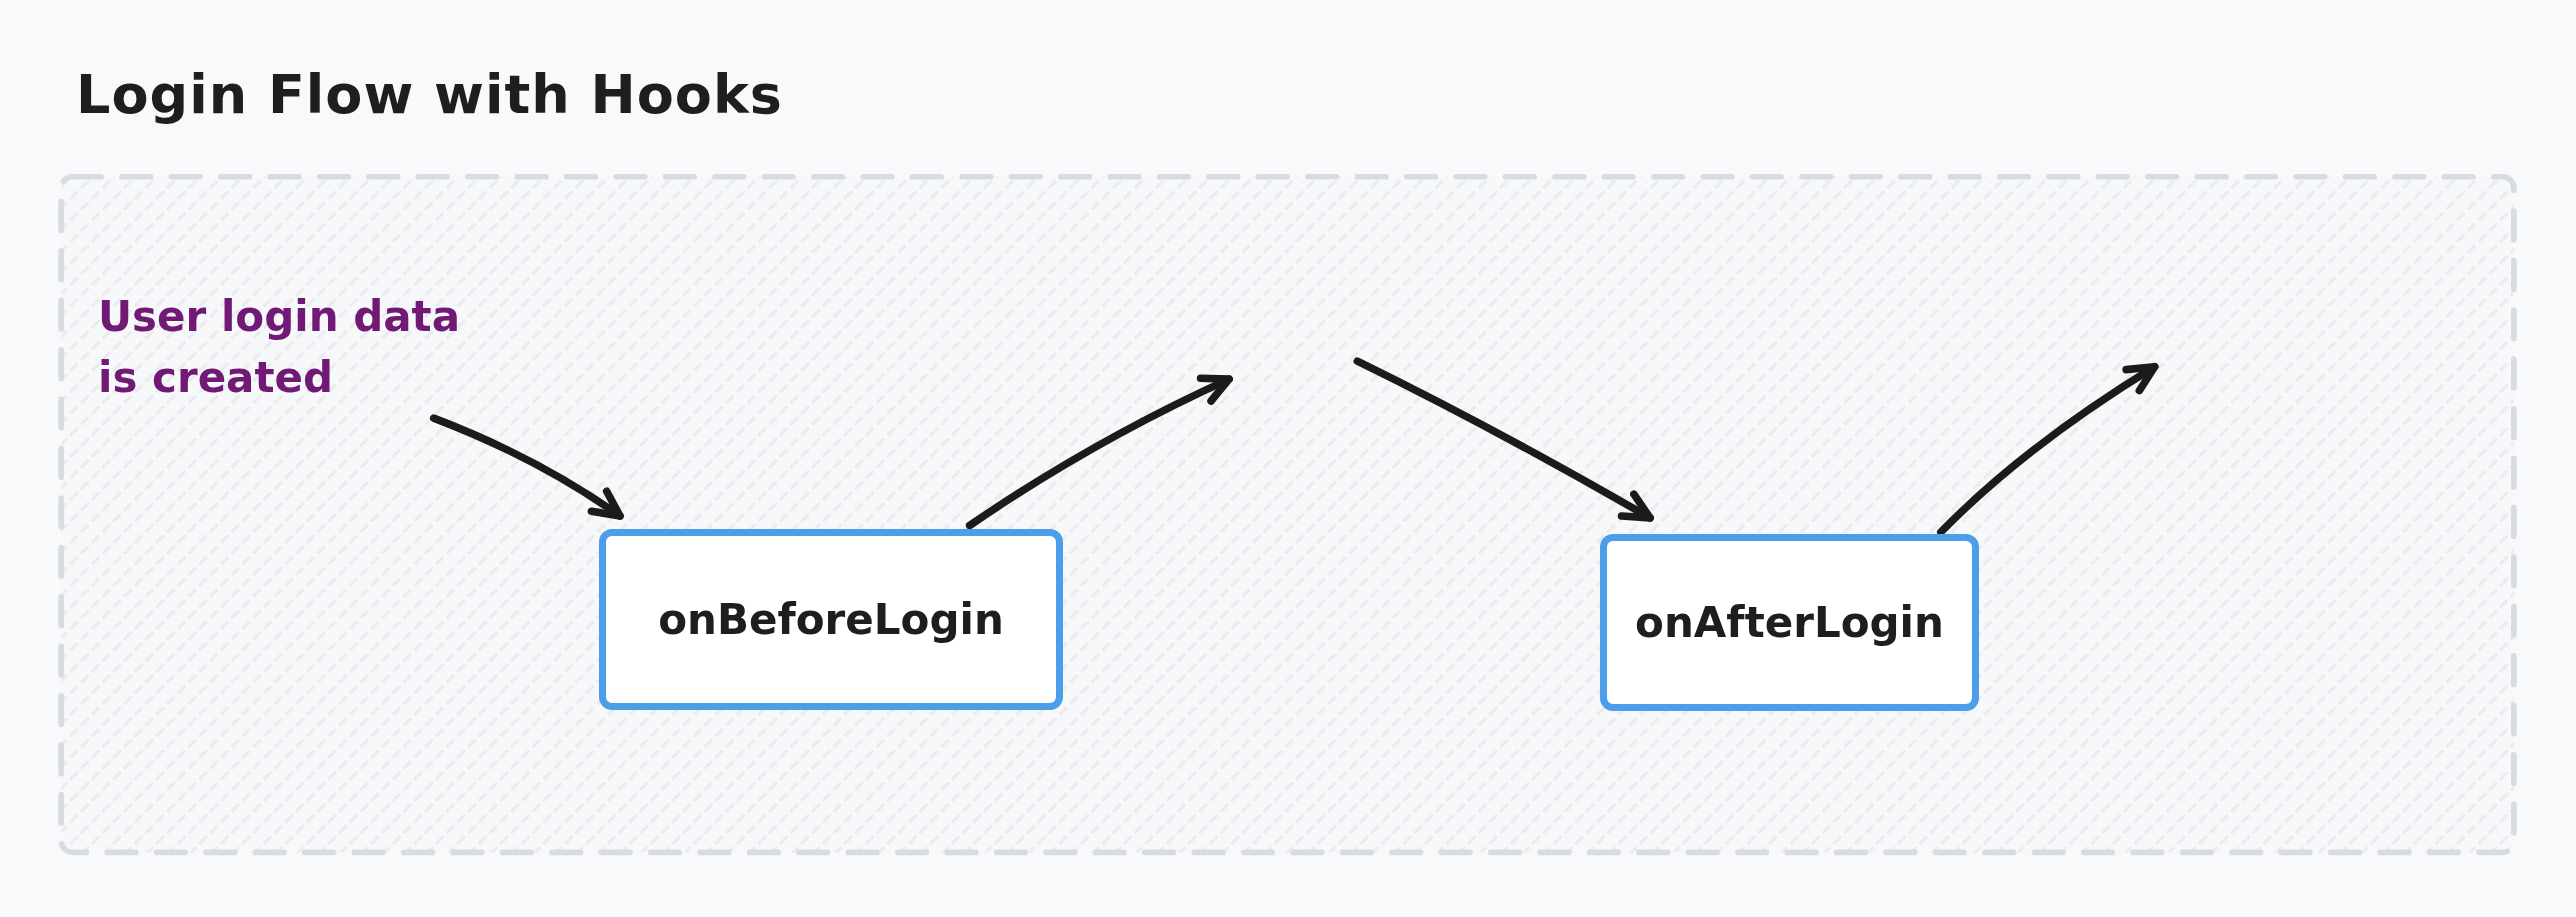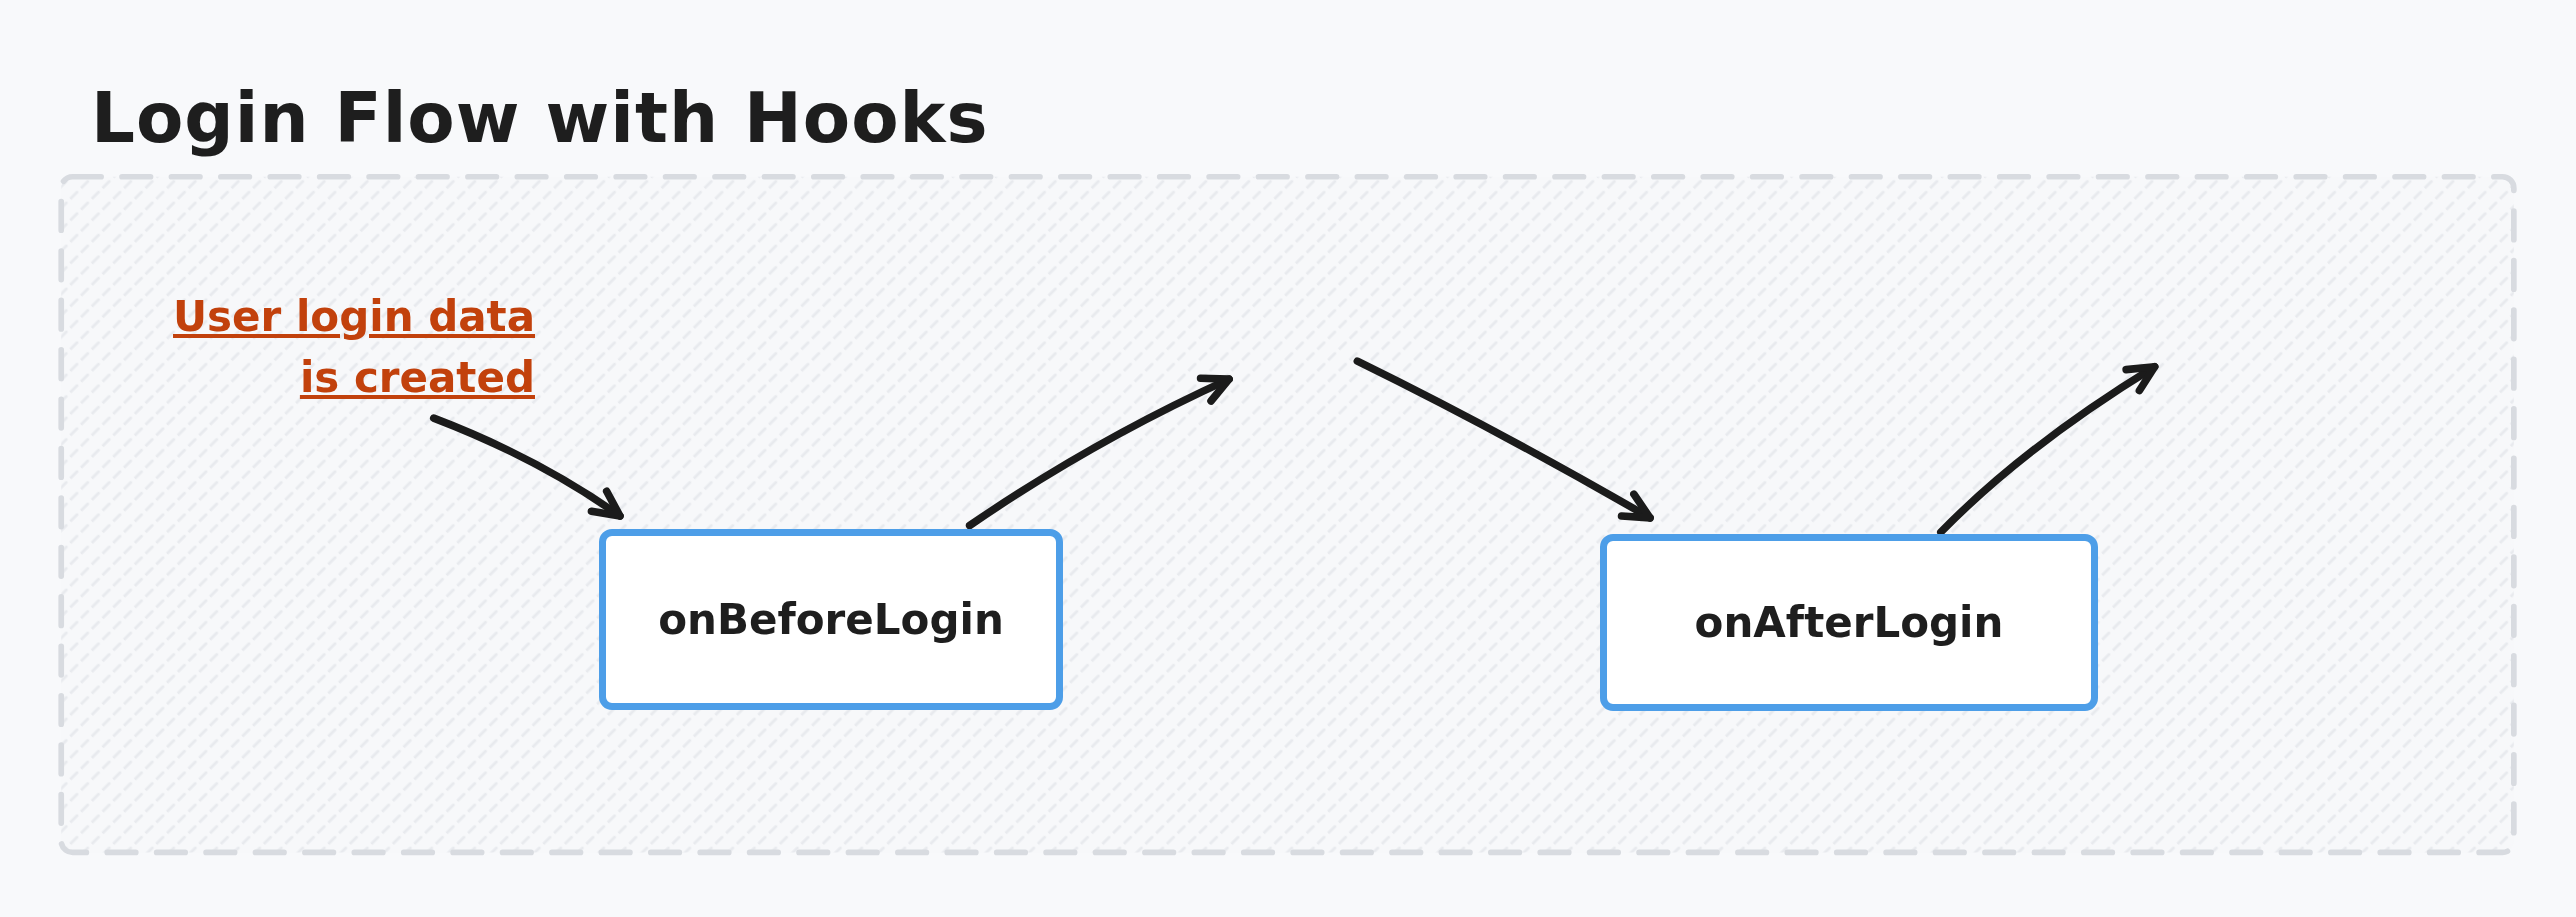--- a/index.html
+++ b/index.html
@@ -16,22 +16,22 @@
     color: #1e1e1e;
   }
   .canvas {
     position: absolute;
     inset: 0;
   }
   .title {
     position: absolute;
     left: 76px;
     top: 63px;
-    margin: 15px;
-    font-size: 69px;
+    margin: 0;
+    font-size: 54px;
     font-weight: 800;
     letter-spacing: 1px;
     color: #1e1e1e;
     white-space: nowrap;
   }
   .layer {
     position: absolute;
     left: 0;
     top: 0;
     width: 2576px;
@@ -46,26 +46,25 @@
   }
   .arrow path {
     fill: none;
     stroke: #1b1b1b;
     stroke-width: 8;
     stroke-linecap: round;
     stroke-linejoin: round;
   }
   .annotation {
     position: absolute;
-    text-align: right;
+    text-align: left;
     font-size: 42px;
     font-weight: 700;
     line-height: 1.45;
-    color: #c2410c;
-    text-decoration: underline;
+    color: #701a75;
   }
   .annotation span { display: block; }
   .node {
     position: absolute;
     background: #ffffff;
     border: 7.6px solid #4d9ee8;
     border-radius: 13px;
     display: flex;
     align-items: center;
     justify-content: center;
@@ -120,18 +119,18 @@
     <span>User login data</span>
     <span>is created</span>
   </div>
 
 
 
   <div class="node" style="left:599px; top:529px; width:464px; height:181px;">
     <span class="node-label">onBeforeLogin</span>
   </div>
 
-  <div class="node" style="left:1600px; top:534px; width:498px; height:177px;">
+  <div class="node" style="left:1600px; top:534px; width:379px; height:177px;">
     <span class="node-label">onAfterLogin</span>
   </div>
 
 </div>
 
 
 </body></html>

